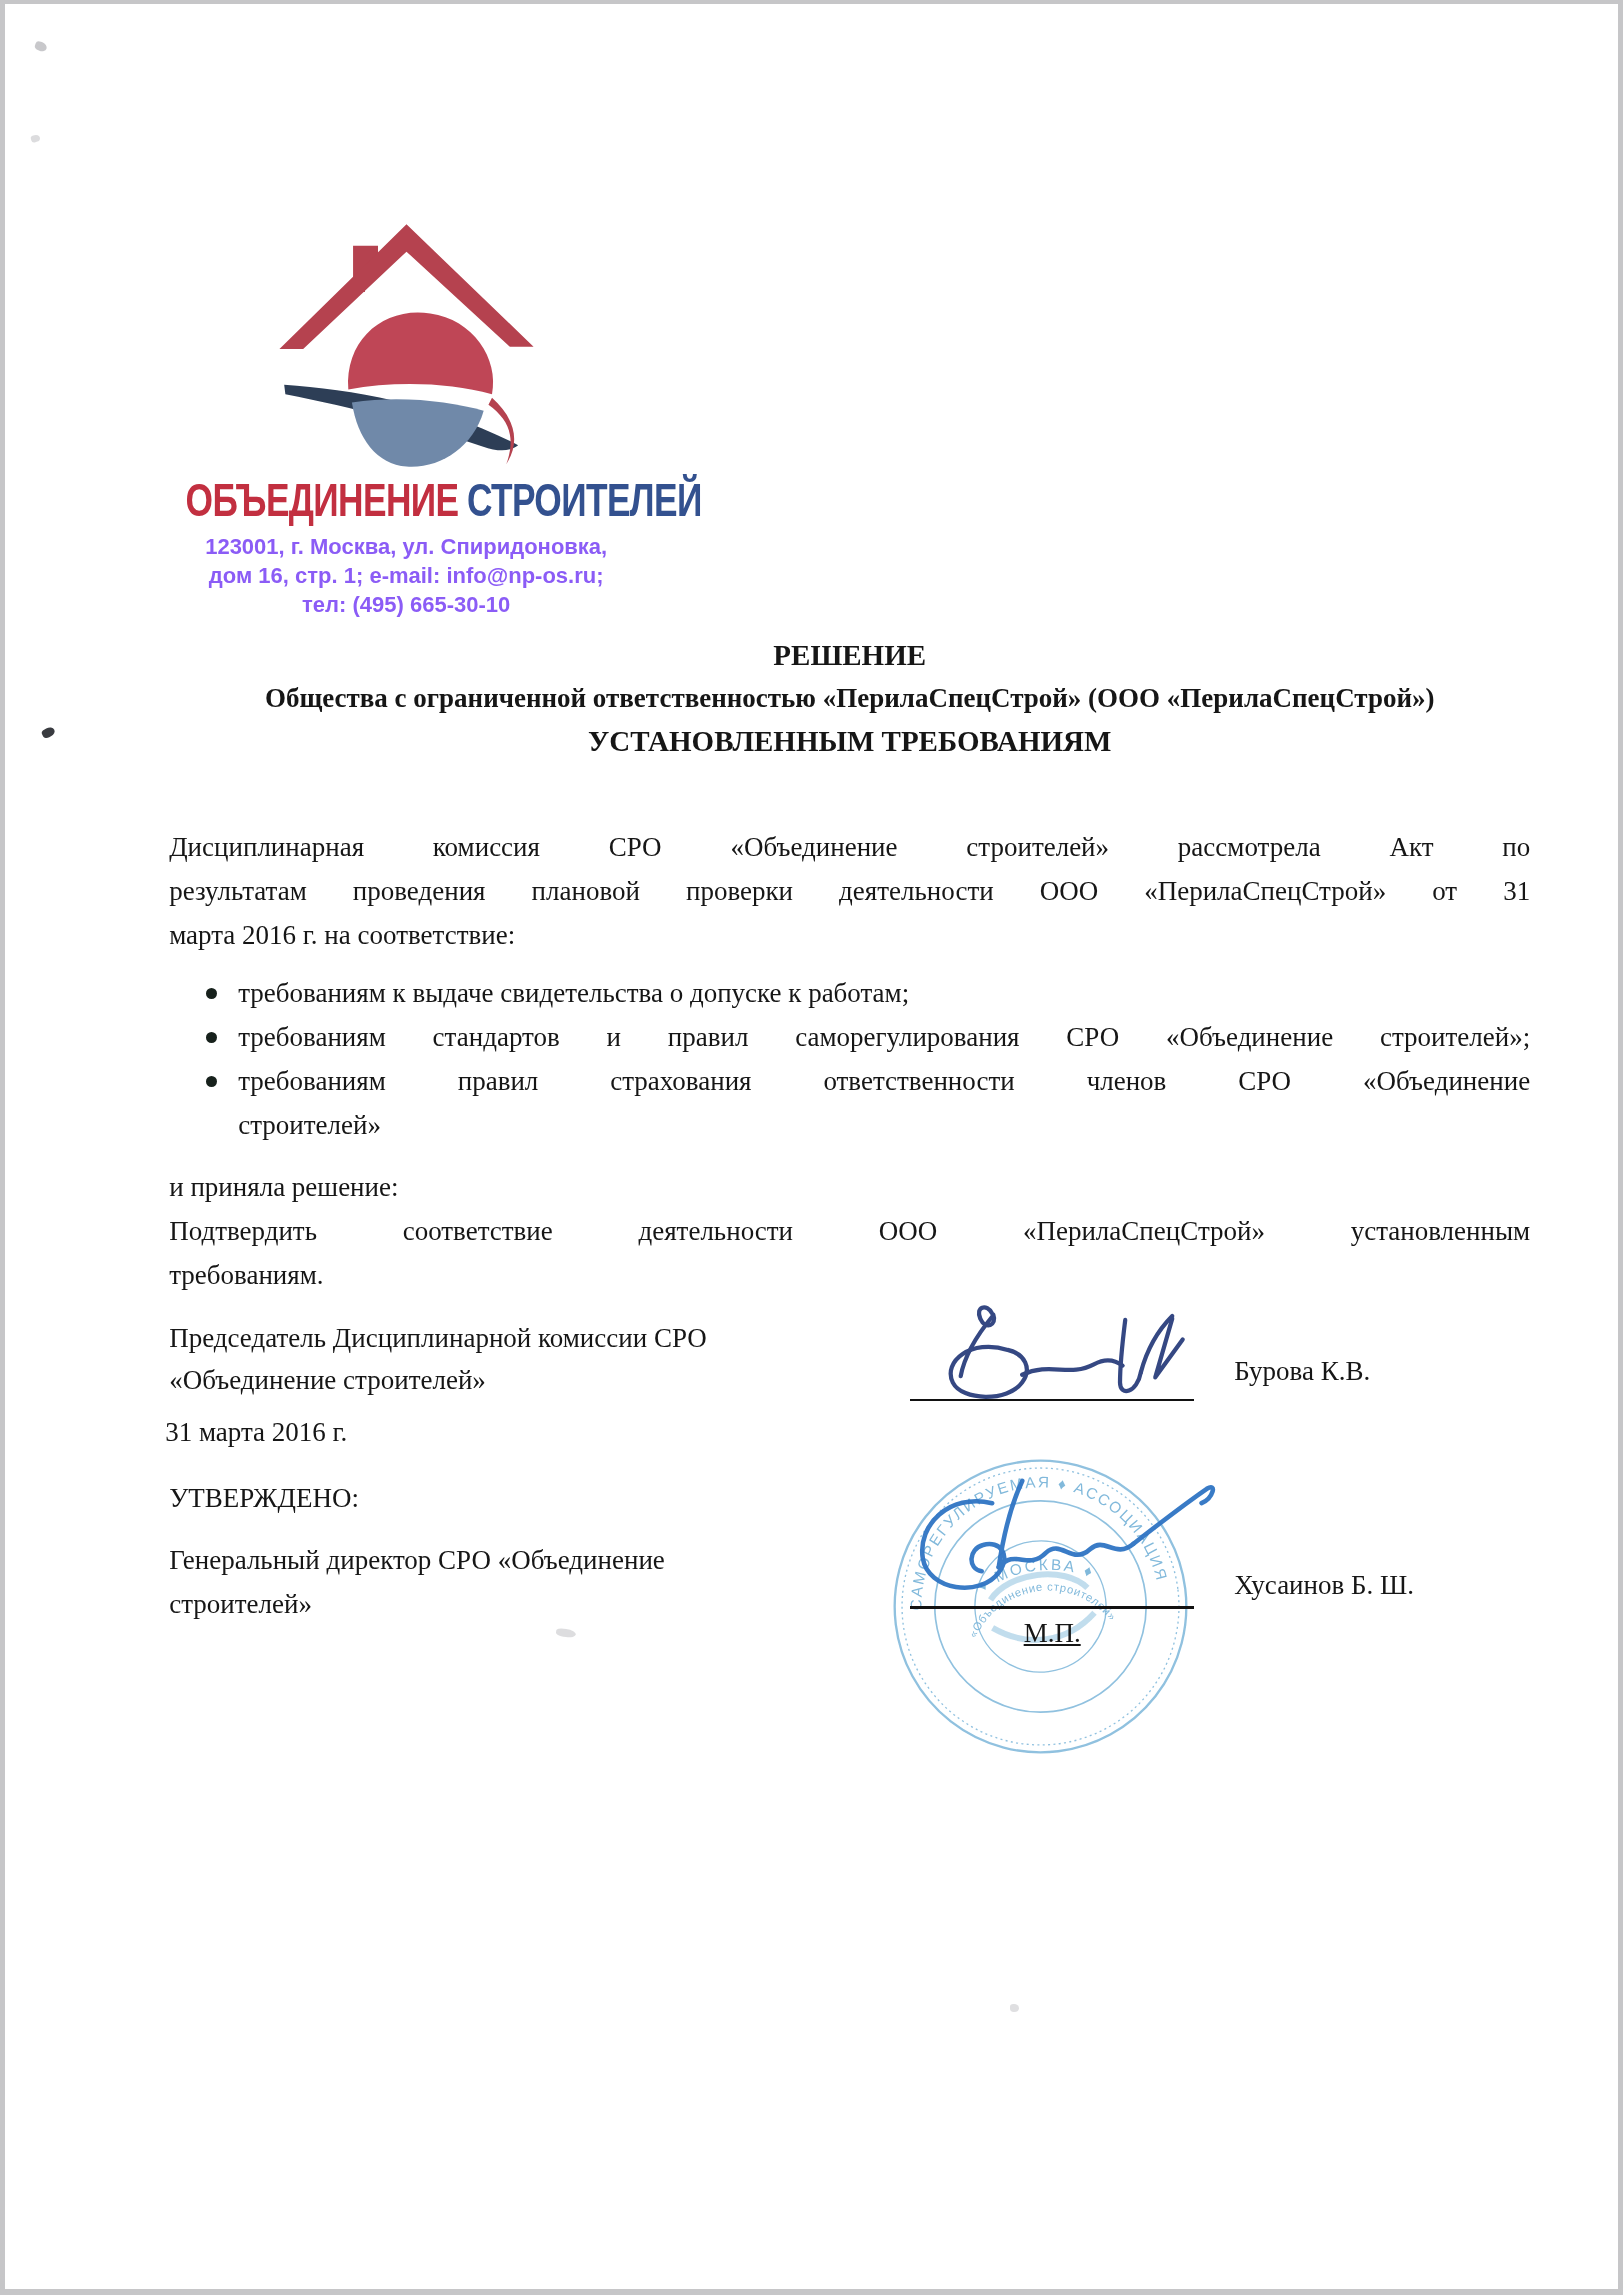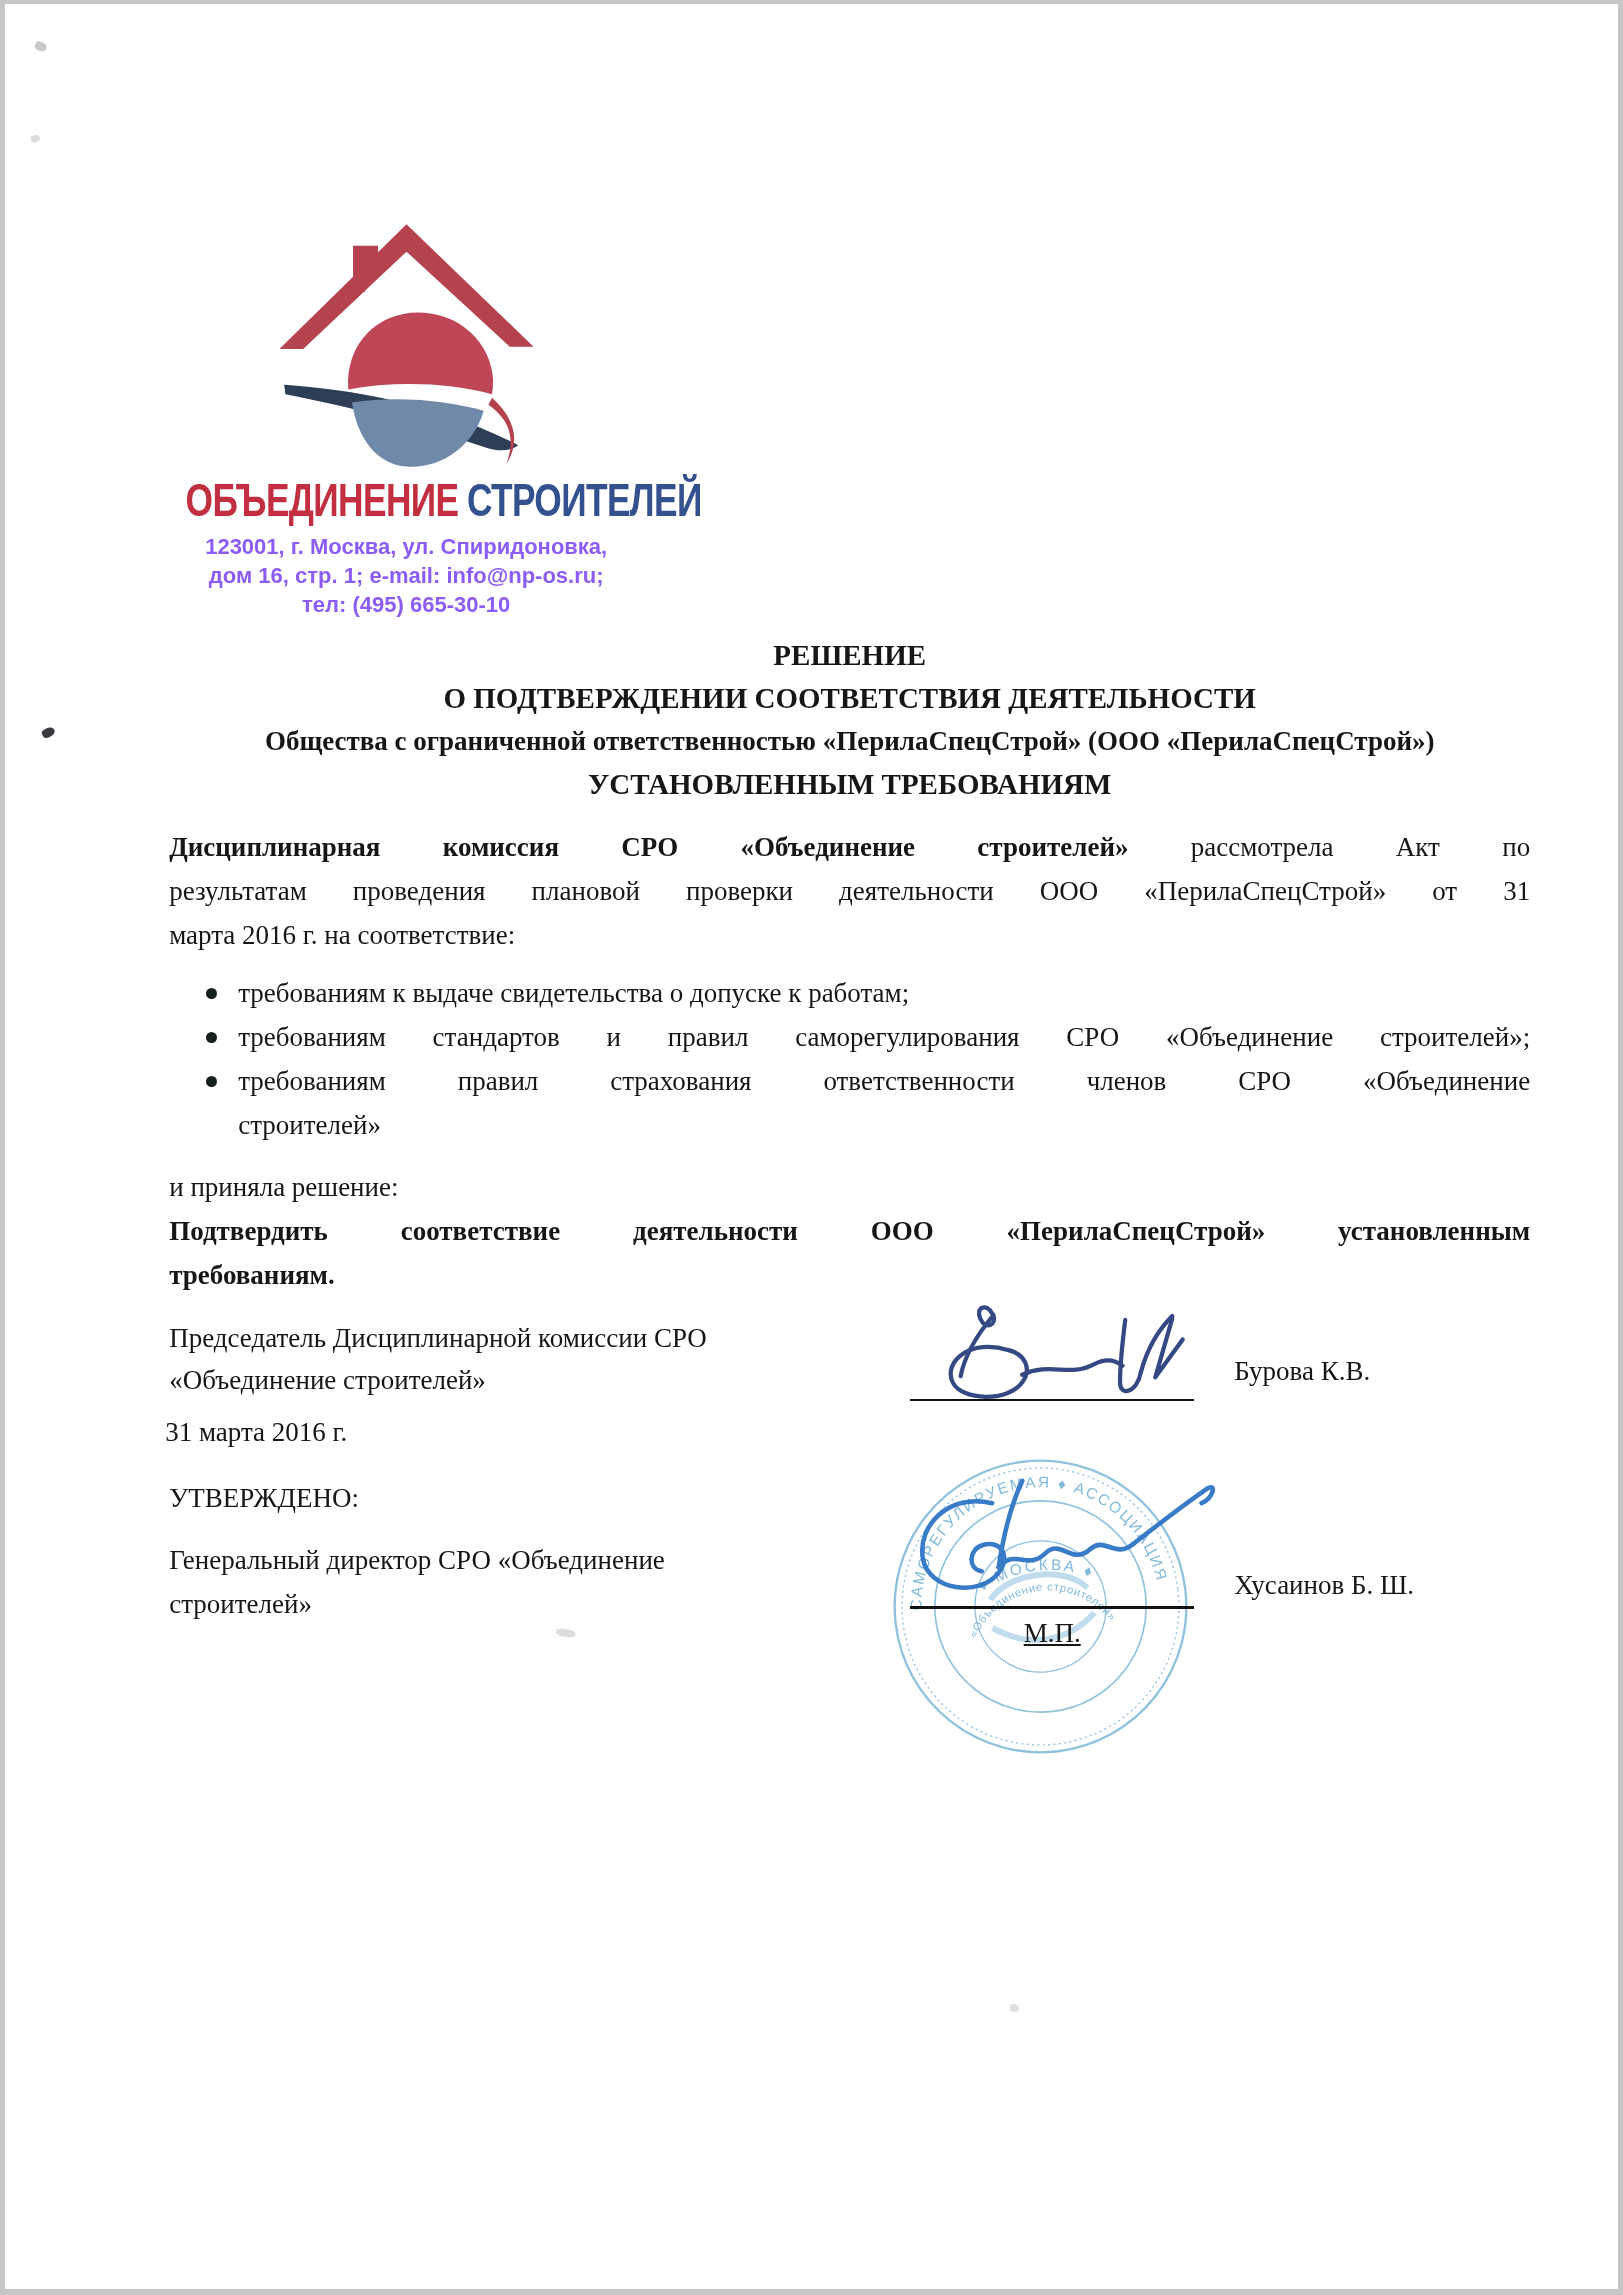--- a/index.html
+++ b/index.html
@@ -31,21 +31,21 @@
     font-weight:bold;font-size:22px;line-height:29px;color:#8b5cf6;
   }
   
   .title-block{position:absolute;left:164px;top:630px;width:1361px;text-align:center;line-height:43px;}
   .title-block .b{font-weight:bold;font-size:29px;}
   .title-block .r{font-weight:bold;font-size:27px;}
   
   .jline{font-size:27px;line-height:44px;}
   .stretch{text-align:justify;text-align-last:justify;}
   .para1{position:absolute;left:164px;top:821px;width:1361px;}
-  .b{font-weight:bold;}
+  .b{font-weight:normal;}
   .bullets{position:absolute;left:164px;top:967px;width:1361px;margin:0;padding:0;list-style:none;}
   .bullets li{position:relative;padding-left:69px;margin:0;}
   .bullets li::before{
     content:"";position:absolute;left:37px;top:17px;width:11px;height:11px;border-radius:50%;background:#17211c;
   }
   .resolution-intro{position:absolute;left:164px;top:1161px;font-size:27px;line-height:44px;}
   .resolution{position:absolute;left:164px;top:1205px;width:1361px;}
   
   .role-block{position:absolute;left:164px;top:1313px;font-size:27px;line-height:42px;}
   .date-line{position:absolute;left:160px;top:1413px;font-size:27px;}
@@ -85,21 +85,20 @@
     <div class="org-name"><span class="red">ОБЪЕДИНЕНИЕ</span><span class="blue">СТРОИТЕЛЕЙ</span></div>
     <div class="org-address">
       <div>123001, г. Москва, ул. Спиридоновка,</div>
       <div>дом 16, стр. 1; e-mail: info@np-os.ru;</div>
       <div>тел: (495) 665-30-10</div>
     </div>
   </div>
 
   <div class="title-block">
     <div class="b">РЕШЕНИЕ</div>
-    <div class="b">О ПОДТВЕРЖДЕНИИ СООТВЕТСТВИЯ ДЕЯТЕЛЬНОСТИ</div>
     <div class="r">Общества с ограниченной ответственностью «ПерилаСпецСтрой» (ООО «ПерилаСпецСтрой»)</div>
     <div class="b">УСТАНОВЛЕННЫМ ТРЕБОВАНИЯМ</div>
   </div>
 
   <div class="para1">
     <div class="jline stretch"><span class="b">Дисциплинарная комиссия СРО «Объединение строителей»</span><span> рассмотрела Акт по</span></div>
     <div class="jline stretch">результатам проведения плановой проверки деятельности ООО «ПерилаСпецСтрой» от 31</div>
     <div class="jline">марта 2016 г. на соответствие:</div>
   </div>
 

